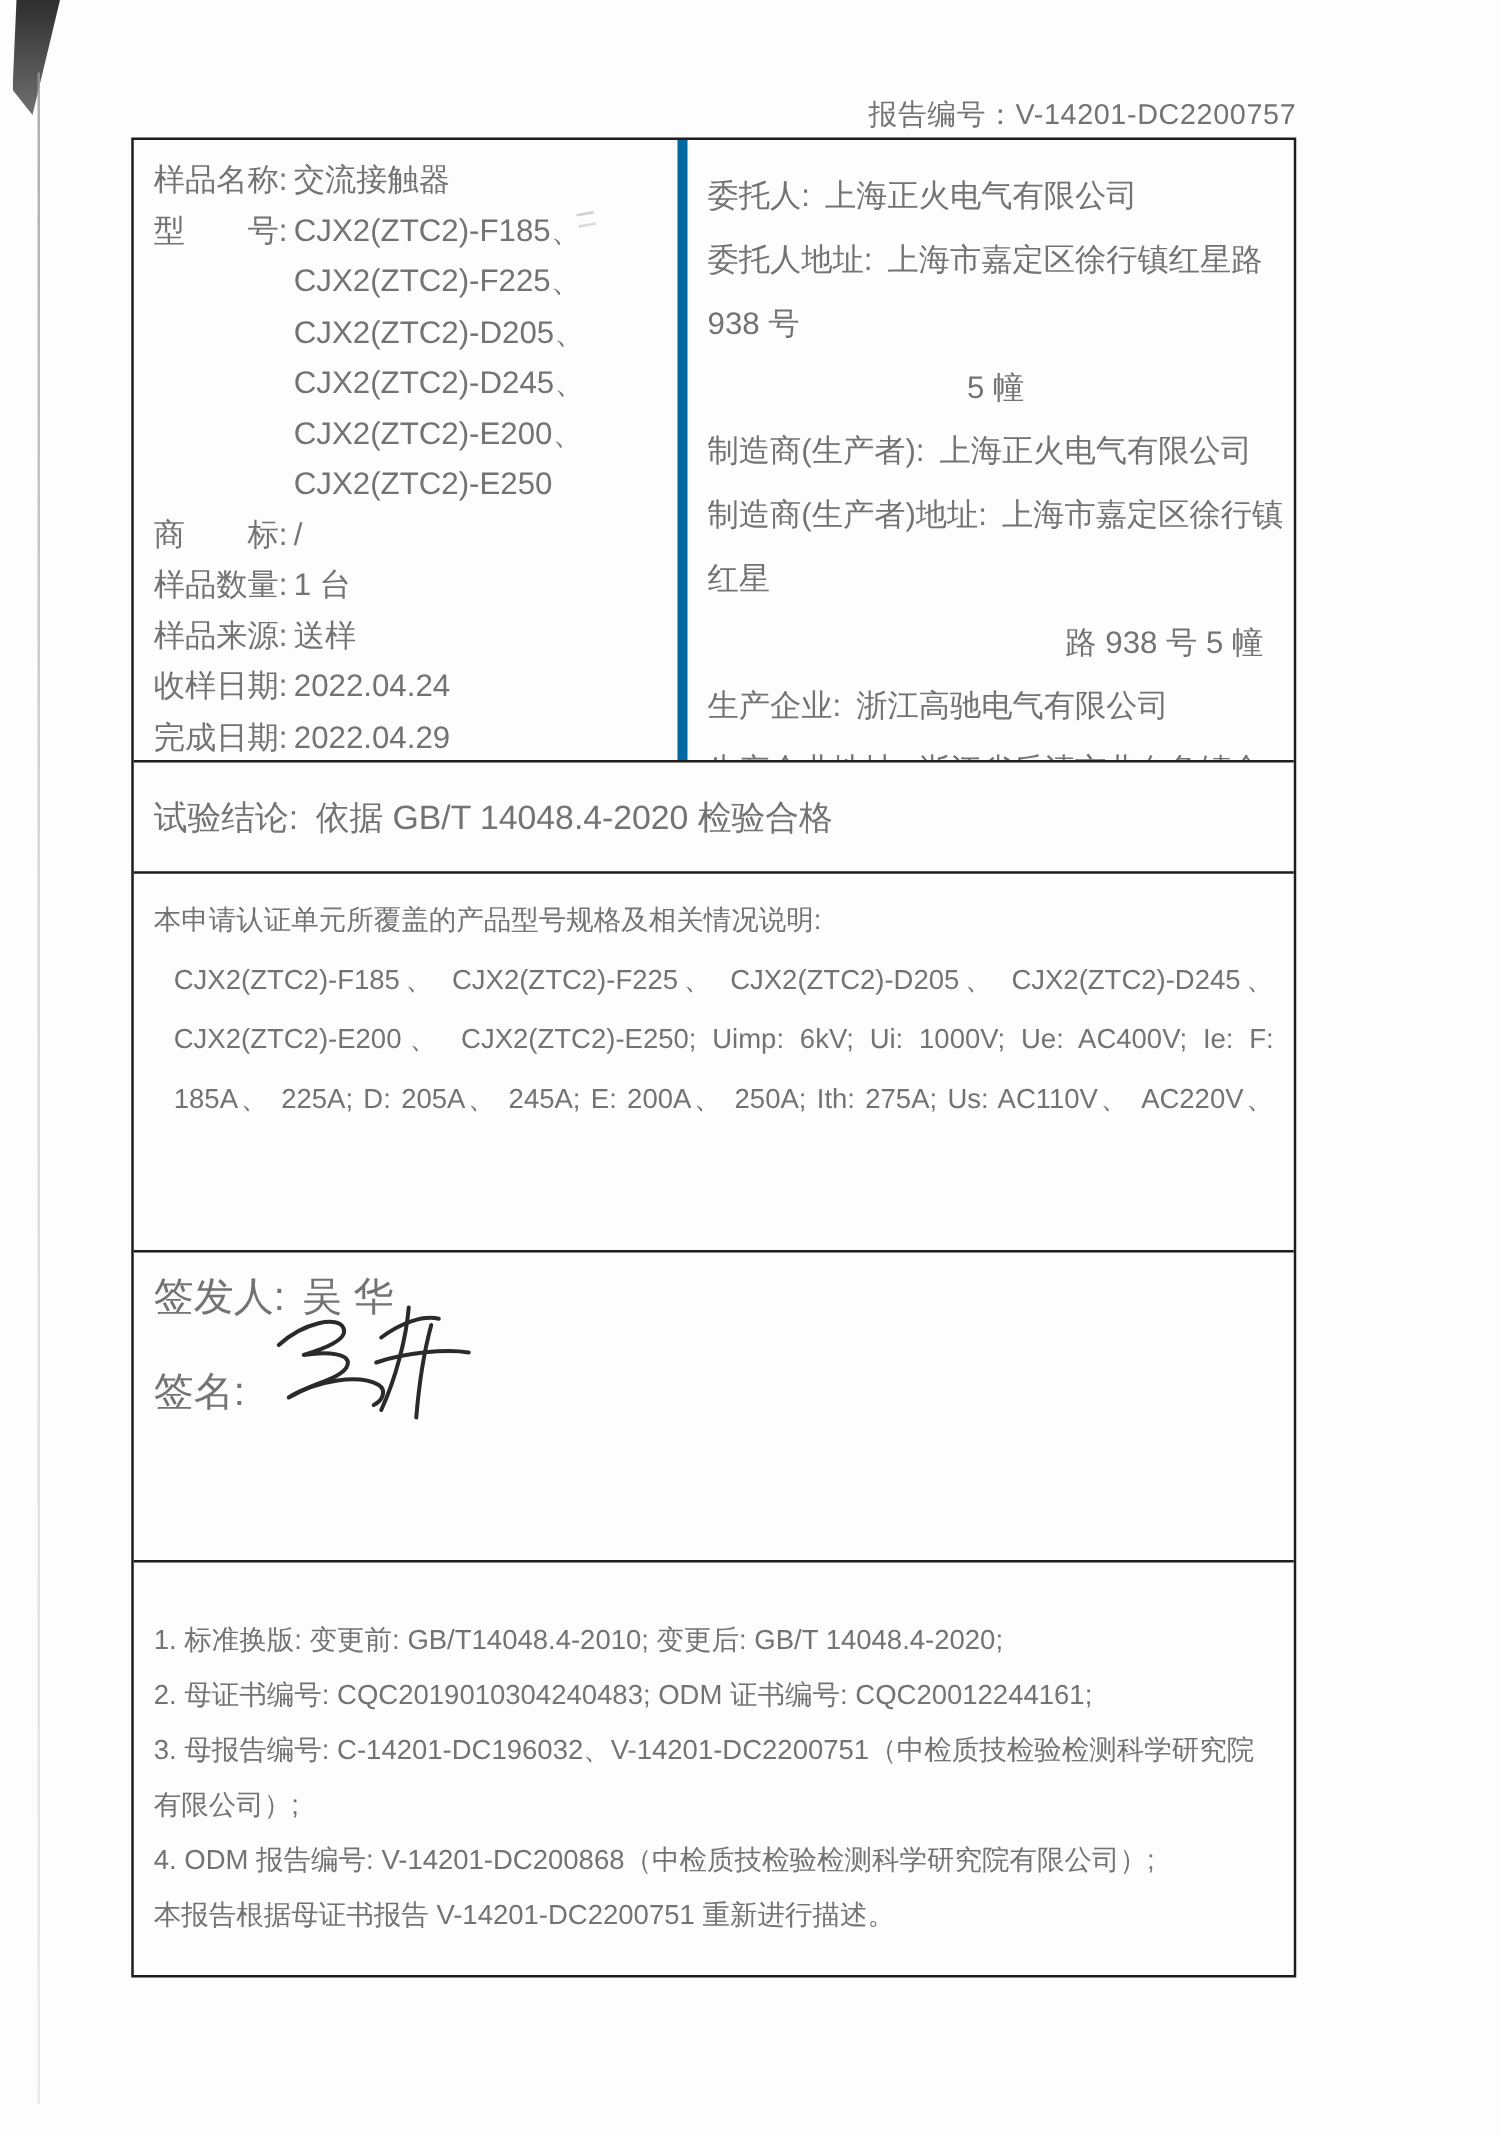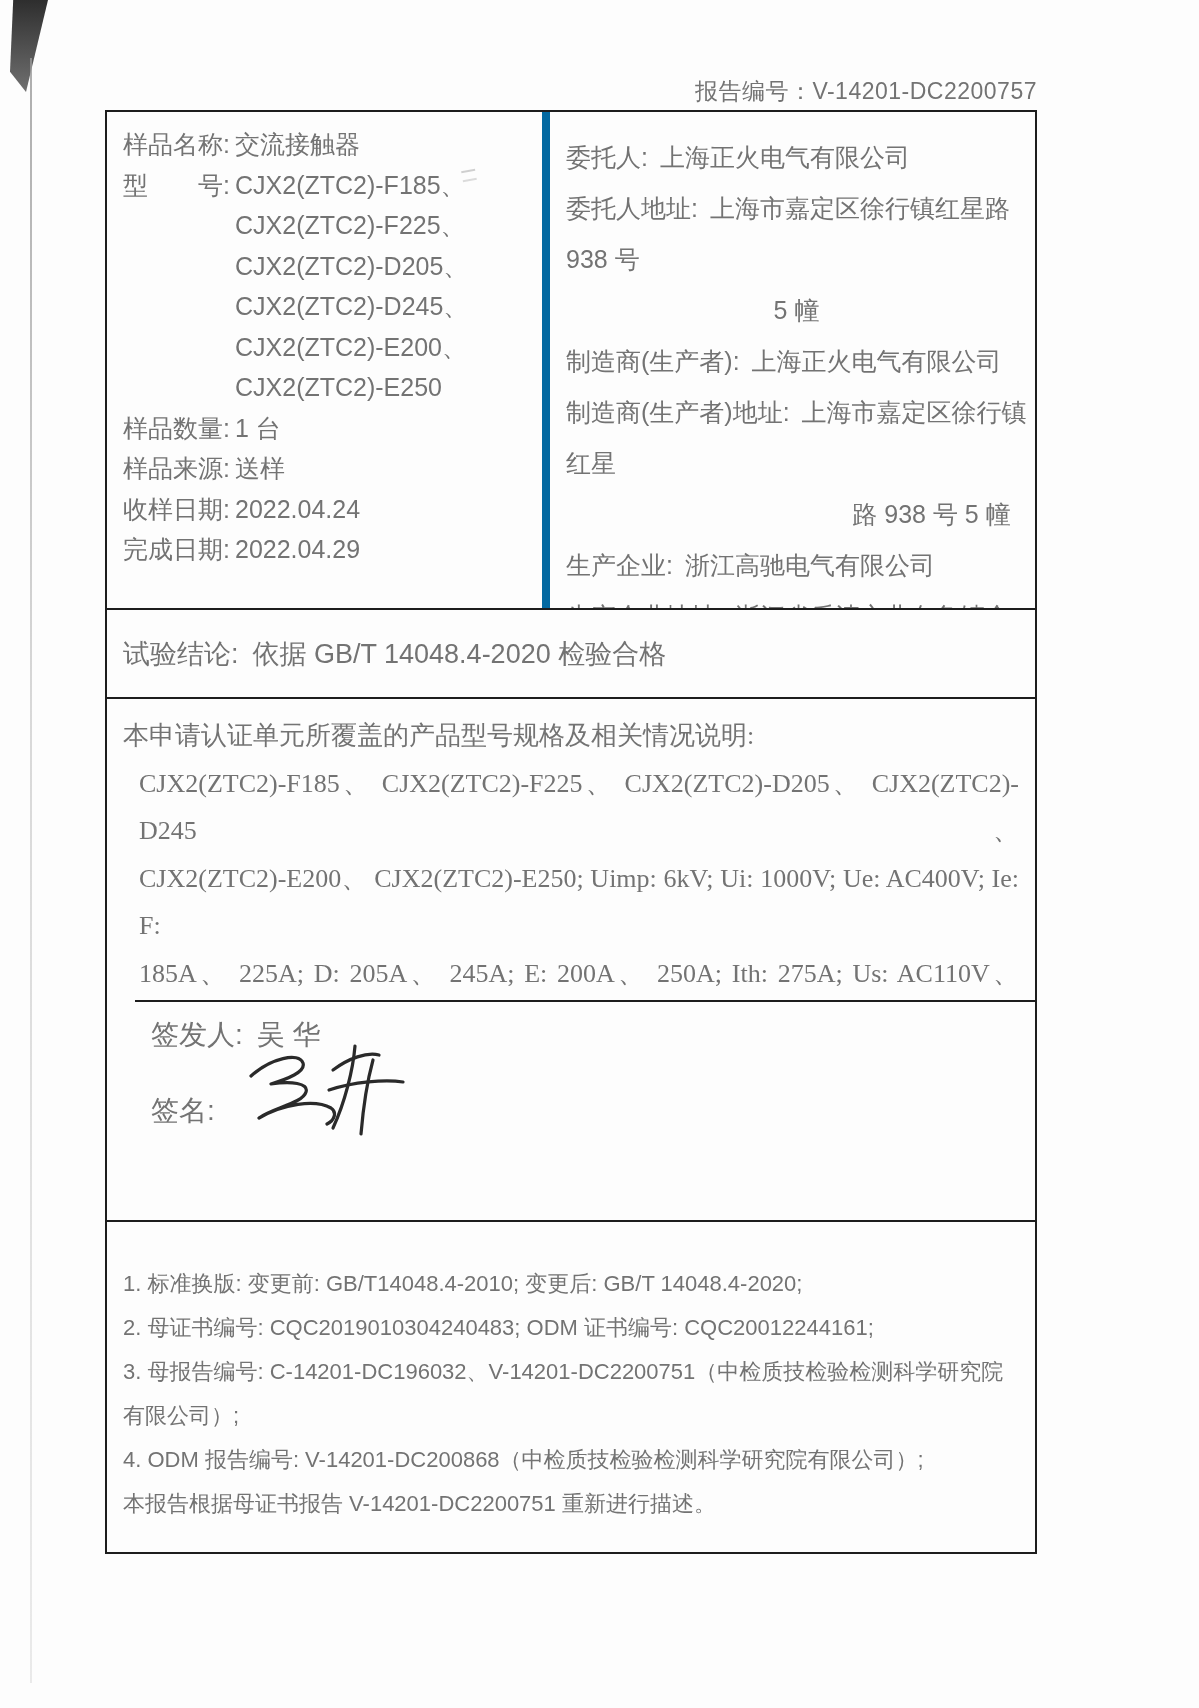--- a/index.html
+++ b/index.html
@@ -58,24 +58,24 @@
     font-size:25px;line-height:51px;
     overflow:hidden;
   }
   .cell-right .v{margin-left:12px;}
   .addr2-center{text-align:center;}
   .addr2-right{text-align:center;padding-left:270px;}
   
   .sec-conclusion{height:89px;padding:26px 0 0 16px;font-size:27px;overflow:hidden;}
   .sec-conclusion .v{margin-left:14px;}
   
-  .sec-specs{height:303px;padding:13px 16px 0 16px;font-size:26px;line-height:47.5px;overflow:hidden;font-family:Liberation Serif, serif;}
+  .sec-specs{height:303px;padding:13px 16px 0 16px;font-size:22px;line-height:47.5px;overflow:hidden;}
   .just{text-align:justify;text-align-last:justify;margin-left:16px;}
   
-  .sec-sign{height:220px;position:relative;font-size:28px;overflow:hidden;margin-left:28px;}
+  .sec-sign{height:248px;position:relative;font-size:32px;overflow:hidden;}
   .sign-issuer{position:absolute;top:14px;left:16px;}
   .sign-issuer .v{margin-left:14px;}
   .sign-name-label{position:absolute;top:90px;left:16px;}
   .sign-svg{position:absolute;top:34px;left:102px;}
   .sign-date{position:absolute;top:160px;left:16px;}
   .sign-date .v{margin-left:14px;}
   
   .sec-remarks{height:332px;padding:40px 16px 0 16px;overflow:hidden;}
   .remarks-header{font-size:24px;margin-bottom:14px;}
   .remark-item{font-size:22px;line-height:44px;}
@@ -96,20 +96,21 @@
     <div class="sec sec-top">
 
       <div class="cell-left">
         <div><span class="lb">样品名称:</span><span>交流接触器</span></div>
         <div><span class="lb">型　　号:</span><span>CJX2(ZTC2)-F185、</span></div>
         <div class="model-line">CJX2(ZTC2)-F225、</div>
         <div class="model-line">CJX2(ZTC2)-D205、</div>
         <div class="model-line">CJX2(ZTC2)-D245、</div>
         <div class="model-line">CJX2(ZTC2)-E200、</div>
         <div class="model-line">CJX2(ZTC2)-E250</div>
+        <div><span class="lb">商　　标:</span><span>/</span></div>
         <div><span class="lb">样品数量:</span><span>1 台</span></div>
         <div><span class="lb">样品来源:</span><span>送样</span></div>
         <div><span class="lb">收样日期:</span><span>2022.04.24</span></div>
         <div><span class="lb">完成日期:</span><span>2022.04.29</span></div>
       </div>
 
       <div class="cell-right">
         <div><span>委托人:</span><span class="v">上海正火电气有限公司</span></div>
         <div><span>委托人地址:</span><span class="v">上海市嘉定区徐行镇红星路 938 号</span></div>
         <div class="addr2-center">5 幢</div>

